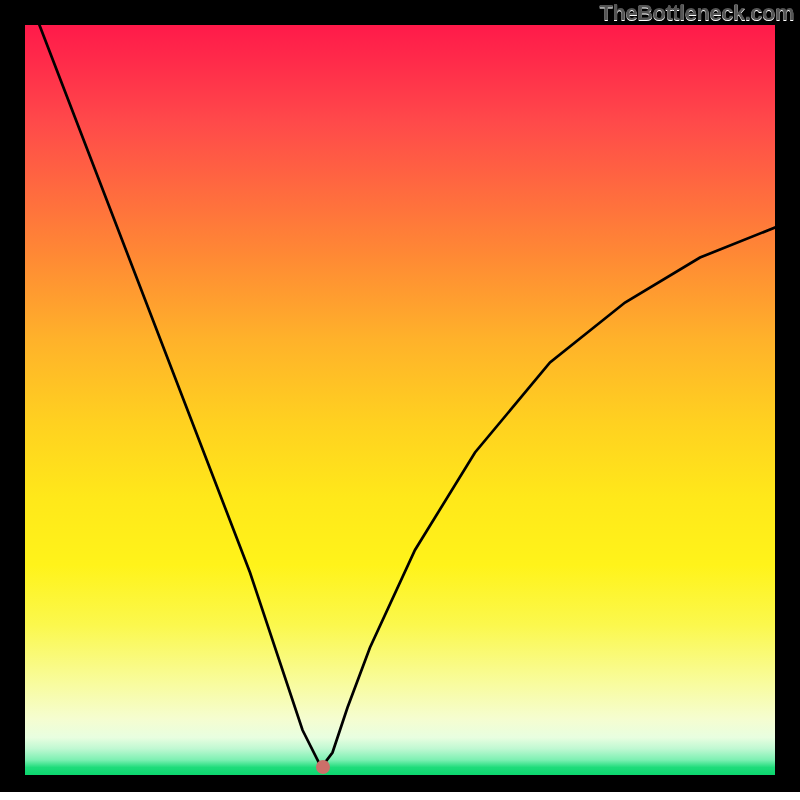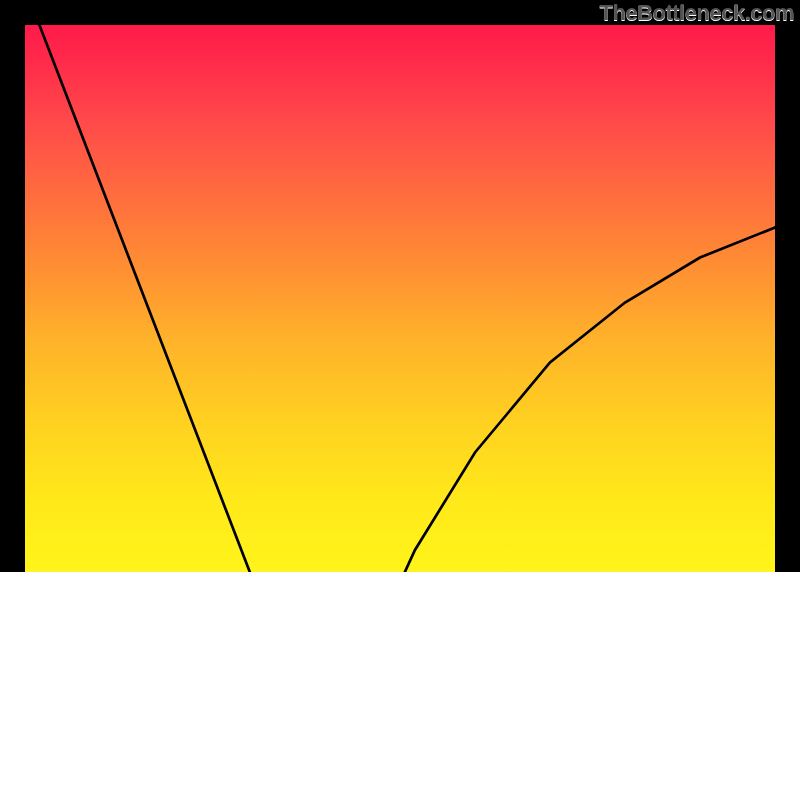--- a/index.html
+++ b/index.html
@@ -3,21 +3,21 @@
 <meta charset="utf-8">
 <style>
   body {
     margin: 0;
     padding: 0;
     background: #fff;
   }
   .stage {
     position: relative;
     width: 800px;
-    height: 572px;
+    height: 792px;
     overflow: hidden;
   }
   .frame {
     position: absolute;
     inset: 0;
     background: #000;
   }
   .inner {
     position: absolute;
     left: 25px;

